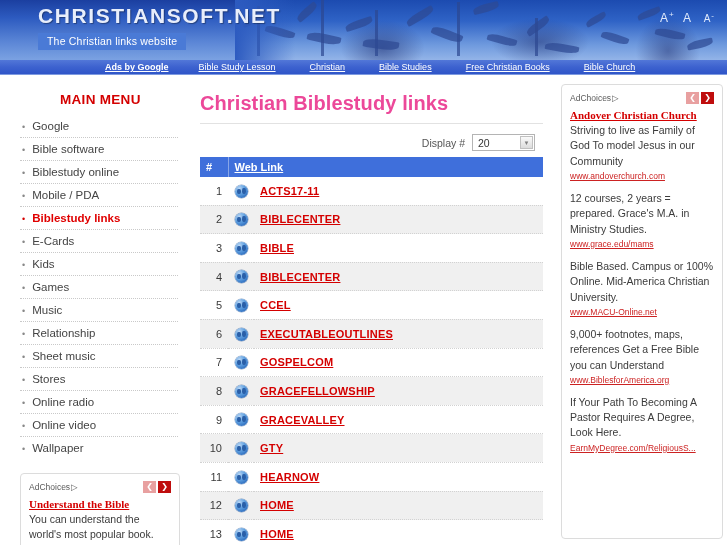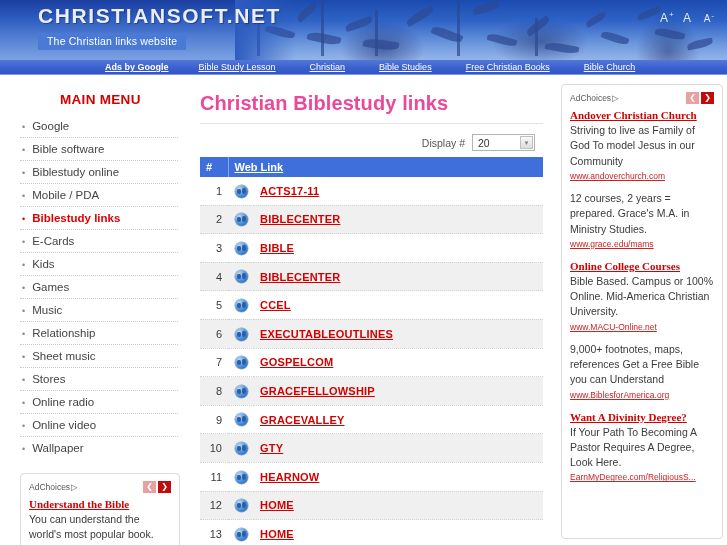--- a/index.html
+++ b/index.html
@@ -437,21 +437,21 @@
         <div class="adchoices-row">
           <span class="adchoices"><span>AdChoices</span><span class="tri">▷</span></span>
           <span class="arrows">
             <span class="arrow prev">❮</span>
             <span class="arrow next">❯</span>
           </span>
         </div>
         <div id="right-ad-units">
             <div class="ad-unit"><a class="ad-title" href="#">Andover Christian Church</a><span class="ad-desc">Striving to live as Family of God To model Jesus in our Community</span><a class="ad-url" href="#">www.andoverchurch.com</a></div>
             <div class="ad-unit"><span class="ad-desc">12 courses, 2 years = prepared. Grace's M.A. in Ministry Studies.</span><a class="ad-url" href="#">www.grace.edu/mams</a></div>
-            <div class="ad-unit"><a class="ad-title" href="#">Online College Courses</a><span class="ad-desc">Bible Based. Campus or 100% Online. Mid-America Christian University.</span><a class="ad-url" href="#">www.MACU-Online.net</a></div>
+            <div class="ad-unit"><span class="ad-desc">Bible Based. Campus or 100% Online. Mid-America Christian University.</span><a class="ad-url" href="#">www.MACU-Online.net</a></div>
             <div class="ad-unit"><span class="ad-desc">9,000+ footnotes, maps, references Get a Free Bible you can Understand</span><a class="ad-url" href="#">www.BiblesforAmerica.org</a></div>
-            <div class="ad-unit"><a class="ad-title" href="#">Want A Divinity Degree?</a><span class="ad-desc">If Your Path To Becoming A Pastor Requires A Degree, Look Here.</span><a class="ad-url" href="#">EarnMyDegree.com/ReligiousS...</a></div>
+            <div class="ad-unit"><span class="ad-desc">If Your Path To Becoming A Pastor Requires A Degree, Look Here.</span><a class="ad-url" href="#">EarnMyDegree.com/ReligiousS...</a></div>
           </div>
       </div>
     </div>
 
   </div>
 </div>
 
 </body></html>

